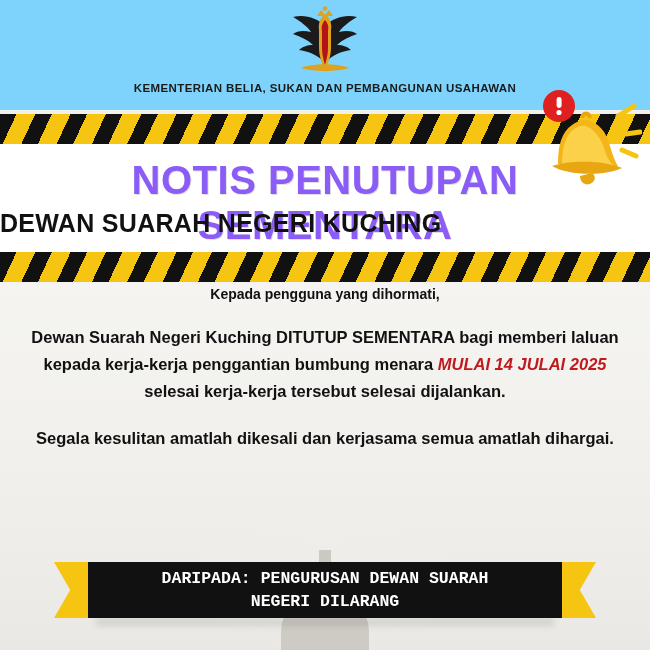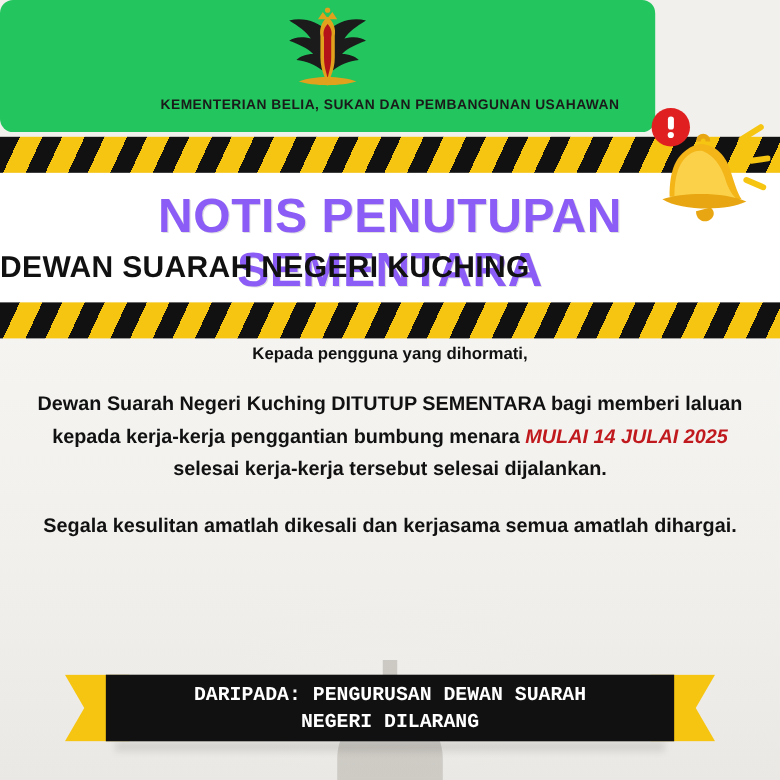--- a/index.html
+++ b/index.html
@@ -50,25 +50,24 @@
     top: -38px;
     width: 12px;
     height: 44px;
     background: rgba(170,166,158,0.5);
   }
 
   
   .header {
     position: absolute;
     left: 0; top: 0;
-    width: 546px;
+    width: 650px;
     height: 110px;
-    background: #22c55e;
+    background: #7dd3fc;
     z-index: 5;
-    border-radius: 11px;
   }
   .crest {
     position: absolute;
     left: 50%;
     top: 6px;
     transform: translateX(-50%);
     width: 76px;
     height: 72px;
   }
   .ministry-line {

